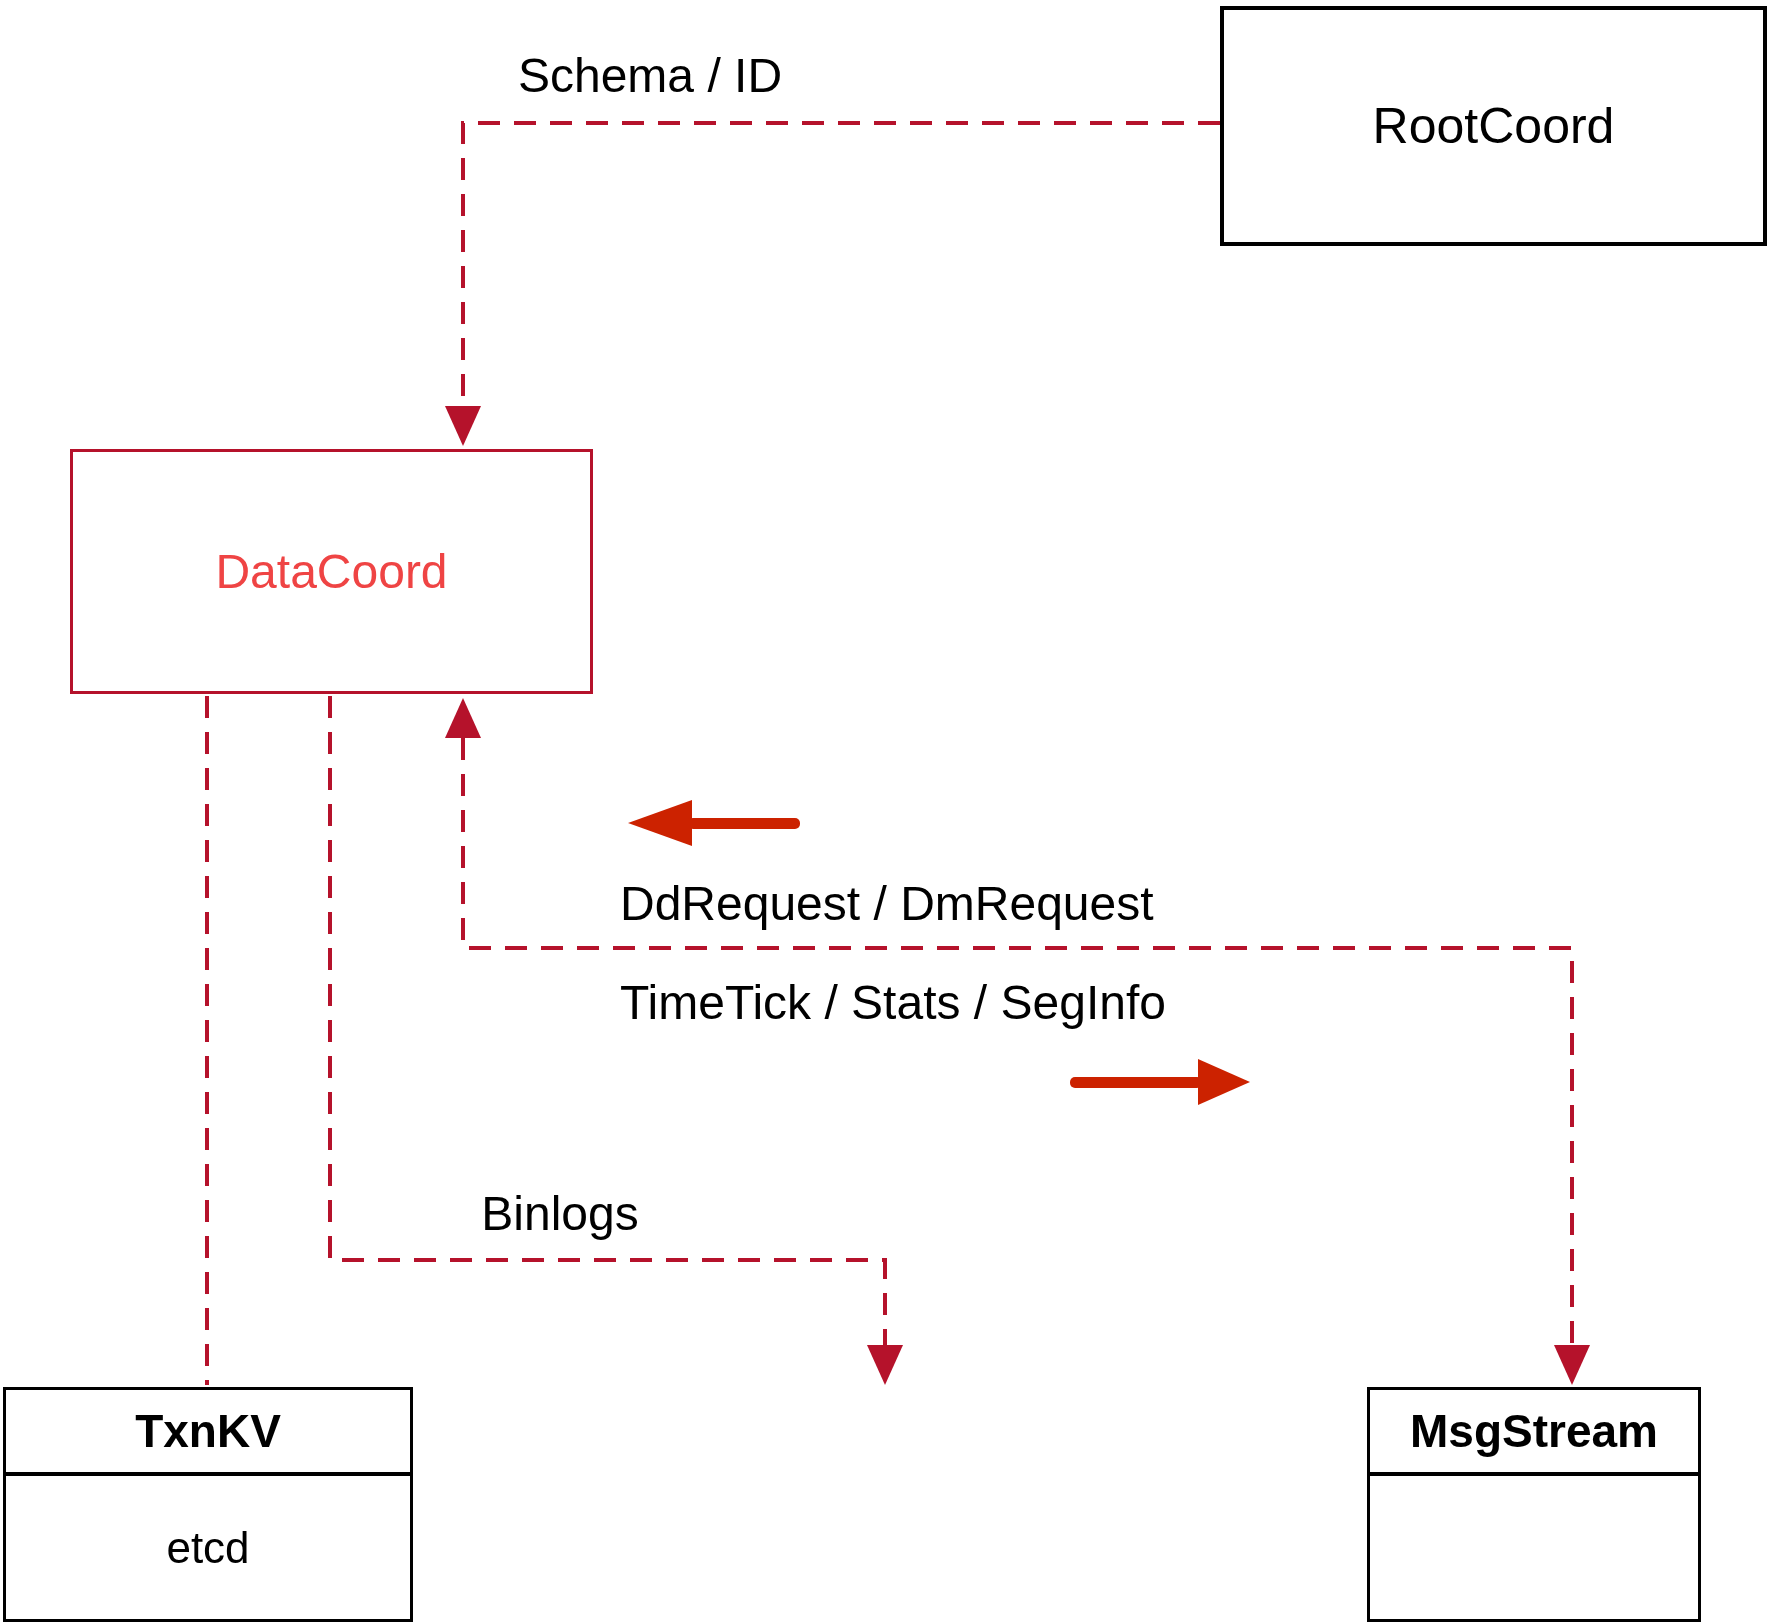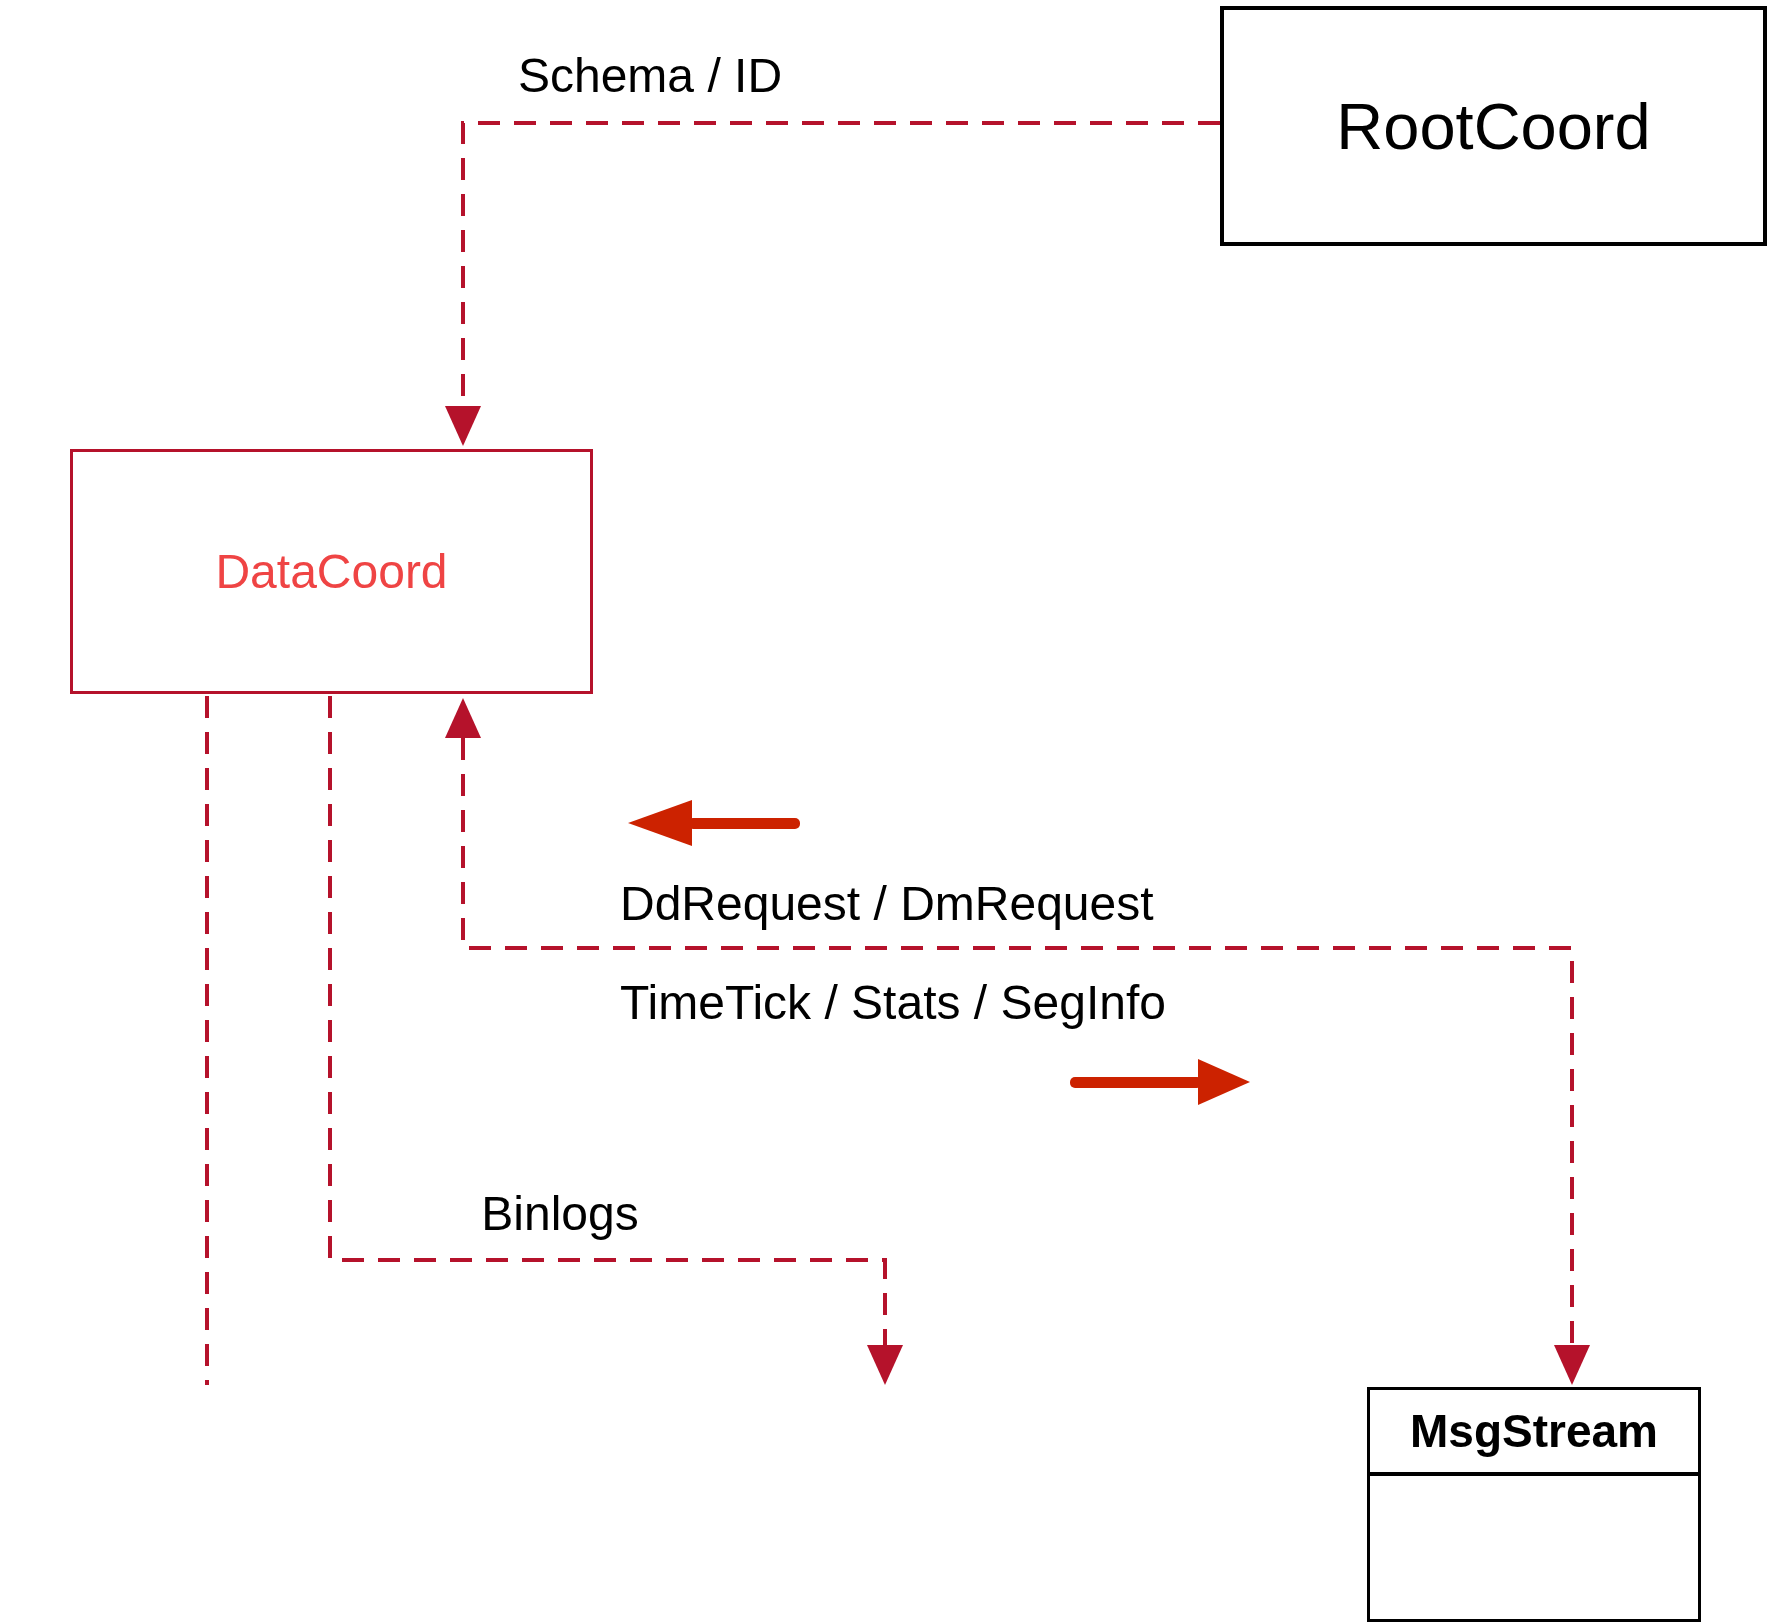--- a/index.html
+++ b/index.html
@@ -10,21 +10,21 @@
     font-family:"Liberation Sans", sans-serif;
     overflow:hidden;
   }
   #wires{position:absolute;left:0;top:0;width:1781px;height:1624px;}
   .node{
     position:absolute;
     background:#ffffff;
     display:flex;align-items:center;justify-content:center;
     box-sizing:border-box;
   }
-  .node-black{border:4px solid #000000;font-size:65px;color:#000000;}
+  .node-black{border:4px solid #000000;font-size:50px;color:#000000;}
   .node-red{border:3px solid #b5122b;font-size:48px;color:#ef4444;}
   .table-node{
     position:absolute;
     background:#ffffff;
     border:3px solid #000000;
     box-sizing:border-box;
     display:flex;flex-direction:column;
   }
   .table-header{
     height:82px;
@@ -84,20 +84,26 @@
   </svg>
 
   <div class="node node-black" style="left:1220px;top:6px;width:547px;height:240px;">
     <span>RootCoord</span>
   </div>
 
   <div class="node node-red" style="left:70px;top:449px;width:523px;height:245px;">
     <span>DataCoord</span>
   </div>
 
+  <div class="table-node" style="left:3px;top:1387px;width:410px;height:235px;">
+    <div class="table-header">TxnKV</div>
+    <div class="table-body">
+      <span>etcd</span>
+    </div>
+  </div>
 
 
   <div class="table-node" style="left:1367px;top:1387px;width:334px;height:235px;">
     <div class="table-header">MsgStream</div>
   </div>
 
   <div class="edge-label" style="left:450px;top:48px;width:400px;">Schema / ID</div>
 
   <div class="edge-label" style="left:620px;top:975px;width:500px;">TimeTick / Stats / SegInfo</div>
 

